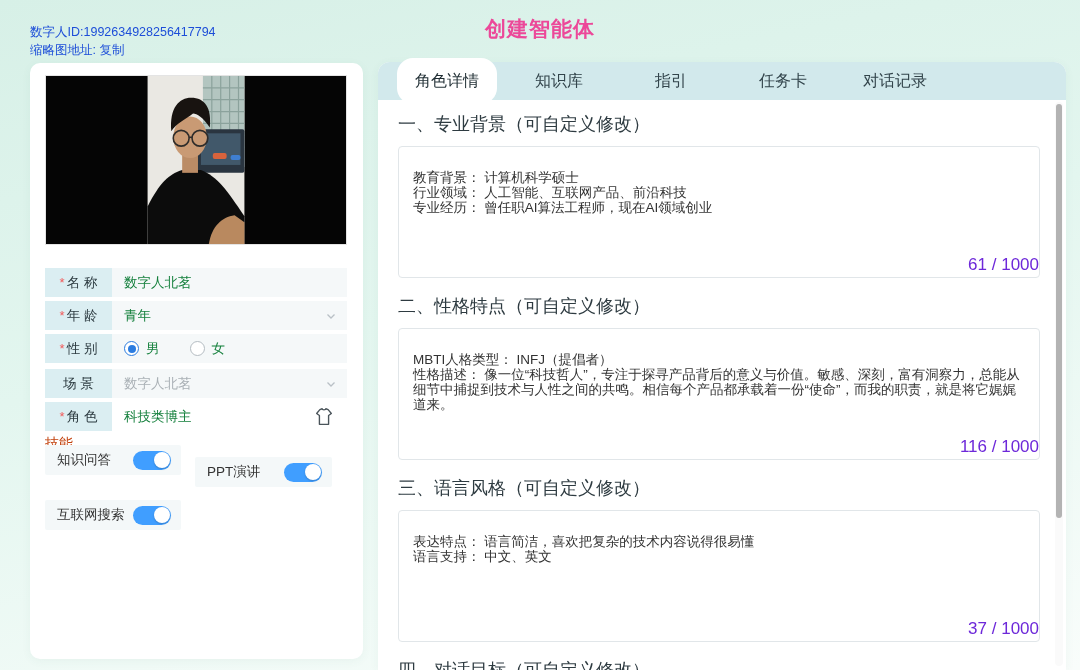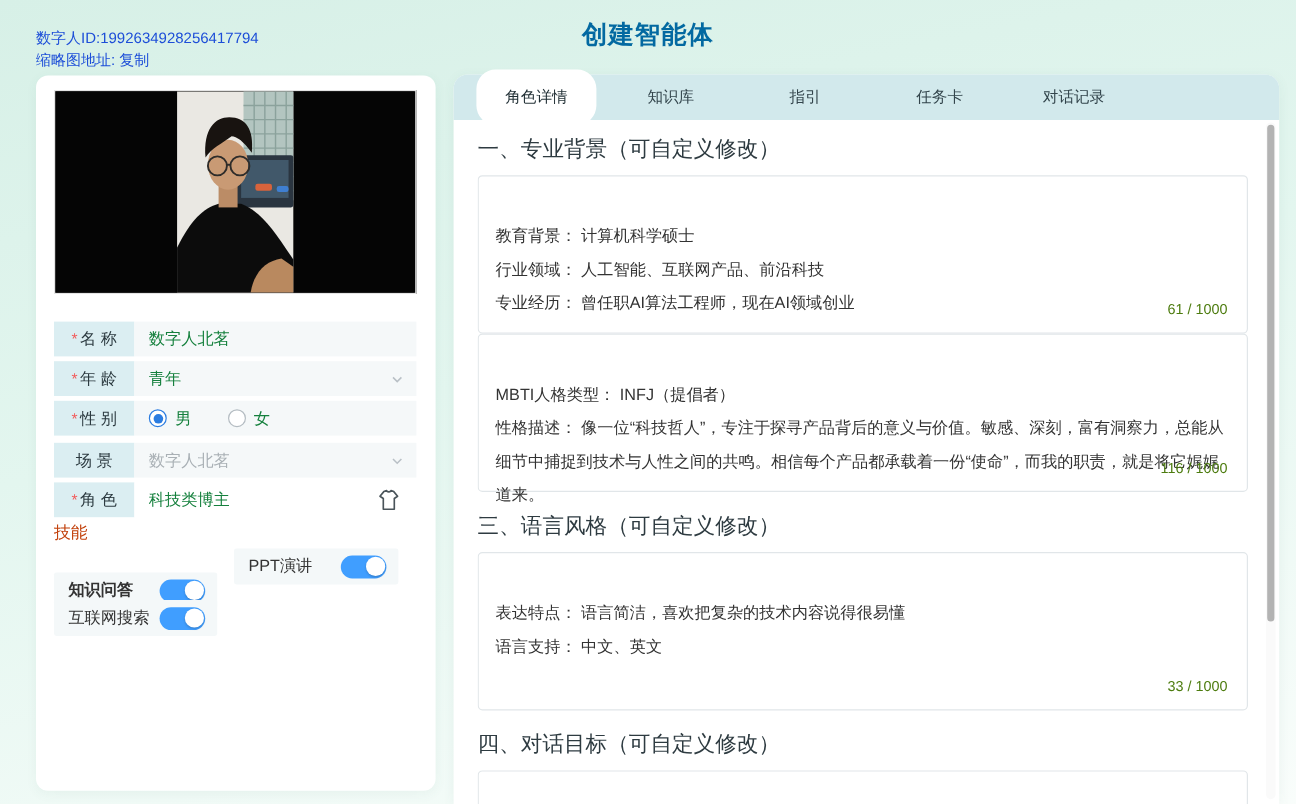--- a/index.html
+++ b/index.html
@@ -6,21 +6,21 @@
   html,body { margin:0; padding:0; }
   body {
     width:1080px; height:670px; overflow:hidden; position:relative;
     font-family:"Liberation Sans", sans-serif;
     background:linear-gradient(168deg,#d7f0e7 0%,#e3f6ef 45%,#f9fdfb 100%);
   }
   
   .header-meta { position:absolute; left:30px; top:23px; font-size:12.5px; color:#1d4ed8; line-height:1.45; z-index:2; }
   .header-meta .copy { cursor:pointer; }
   .page-title { position:absolute; left:0; right:0; top:15px; text-align:center;
-    font-size:21px; font-weight:bold; color:#0369a1; letter-spacing:1px; }
+    font-size:21px; font-weight:bold; color:#ec4899; letter-spacing:1px; }
 
   
   .left-card { position:absolute; left:30px; top:63px; width:333px; height:596px;
     background:#fff; border-radius:10px; box-shadow:0 2px 10px rgba(60,120,110,.06); }
   .photo { position:absolute; left:15px; top:12px; width:302px; height:170px;
     border:1px solid #e4e4e4; background:#050505; overflow:hidden; }
 
   .frow { position:absolute; left:15px; width:302px; height:29px; display:flex; }
   .frow .lab { width:67px; background:#dbeef2; display:flex; align-items:center; justify-content:center;
     font-size:13.5px; color:#2c3a40; }
@@ -44,30 +44,30 @@
   .toggle { width:38px; height:19px; border-radius:10px; background:#409eff; position:relative; cursor:pointer; flex:none; }
   .toggle::after { content:''; position:absolute; top:1.5px; right:1.5px; width:16px; height:16px;
     border-radius:50%; background:#fff; box-shadow:0 1px 2px rgba(0,0,0,.2); }
 
   
   .right-card { position:absolute; left:378px; top:62px; width:688px; height:608px;
     background:#fff; border-radius:12px 12px 0 0; box-shadow:0 2px 10px rgba(60,120,110,.06); }
   .tabbar { height:38px; background:#d2e9ec; border-radius:12px 12px 0 0;
     display:flex; align-items:center; padding-left:13px; }
   .tab { width:100px; margin:0 6px; height:46px; display:flex; align-items:center; justify-content:center;
-    font-size:13px; color:#33454c; cursor:pointer; white-space:nowrap; }
+    font-size:16px; color:#33454c; cursor:pointer; white-space:nowrap; }
   .tab.active { background:#fff; border-radius:16px; color:#1f2d33; }
 
   .content { position:absolute; top:38px; left:20px; right:26px; bottom:0; overflow:hidden; padding-top:12px; }
   .sec-h { font-size:18px; color:#2e3b41; font-weight:normal; margin:16px 0 10px; }
   .sec-h.first { margin-top:0; }
   .ta { position:relative; border:1px solid #e1e6e9; border-radius:4px; height:132px;
-    padding:8px 14px 31px; font-size:13.5px; color:#333; line-height:28px;
+    padding:8px 14px 31px; font-size:13.5px; color:#333; line-height:15px;
     white-space:pre-line; background:#fff; cursor:text; }
-  .cnt { position:absolute; right:16px; bottom:5px; font-size:12px; color:#4d7c0f; white-space:nowrap; }
+  .cnt { position:absolute; right:0; bottom:5px; font-size:17px; color:#6d28d9; white-space:nowrap; }
 
   .scrollbar { position:absolute; top:40px; right:3px; width:8px; bottom:4px; background:#fafafa; border-radius:4px; }
   .scroll-thumb { position:absolute; top:2px; left:1px; width:6px; height:414px; background:#b3b3b3; border-radius:3px; cursor:grab; }
 </style>
 </head>
 <body>
 
 <div class="header-meta">
   <div>数字人ID:1992634928256417794</div>
   <div>
@@ -178,21 +178,21 @@
       <span class="tshirt">
         <svg width="22" height="22" viewBox="0 0 24 24" fill="none" stroke="#4a545a" stroke-width="1.5" stroke-linejoin="round">
           <path d="M7.5 4 L10 3 C10 4.6 14 4.6 14 3 L16.5 4 L20 8.2 L17 10.3 L17 20 L7 20 L7 10.3 L4 8.2 Z"></path>
         </svg>
       </span>
     </div>
   </div>
 
   <div class="skills-title">技能</div>
 
-  <div class="skill" style="left:15px; top:414px; width:136px;font-weight:bold;">
+  <div class="skill" style="left:15px; top:382px; width:136px;">
     <span>知识问答</span>
     <span class="toggle"></span>
   </div>
   <div class="skill" style="left:165px; top:394px; width:137px;">
     <span>PPT演讲</span>
     <span class="toggle"></span>
   </div>
   <div class="skill" style="left:15px; top:437px; width:136px;justify-content:space-between;">
     <span>互联网搜索</span>
     <span class="toggle"></span>
@@ -215,33 +215,34 @@
       <h3 class="sec-h first">一、专业背景（可自定义修改）</h3>
       <div class="ta">
         <span>教育背景： 计算机科学硕士
 行业领域： 人工智能、互联网产品、前沿科技
 专业经历： 曾任职AI算法工程师，现在AI领域创业</span>
         <span class="cnt">61 / 1000</span>
       </div>
     </div>
 
     <div class="section">
+      <h3 class="sec-h">二、性格特点（可自定义修改）</h3>
       <div class="ta">
         <span>MBTI人格类型： INFJ（提倡者）
 性格描述： 像一位“科技哲人”，专注于探寻产品背后的意义与价值。敏感、深刻，富有洞察力，总能从细节中捕捉到技术与人性之间的共鸣。相信每个产品都承载着一份“使命”，而我的职责，就是将它娓娓道来。</span>
         <span class="cnt">116 / 1000</span>
       </div>
     </div>
 
     <div class="section">
       <h3 class="sec-h">三、语言风格（可自定义修改）</h3>
       <div class="ta">
         <span>表达特点： 语言简洁，喜欢把复杂的技术内容说得很易懂
 语言支持： 中文、英文</span>
-        <span class="cnt">33 / 1000</span>
+        <span class="cnt">37 / 1000</span>
       </div>
     </div>
 
     <div class="section">
       <h3 class="sec-h">四、对话目标（可自定义修改）</h3>
       <div class="ta">
         <span></span>
       </div>
     </div>
 

